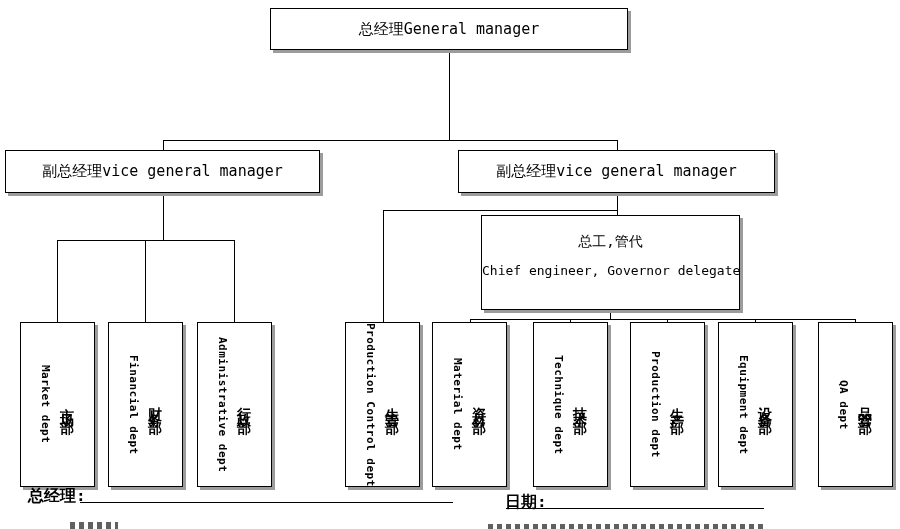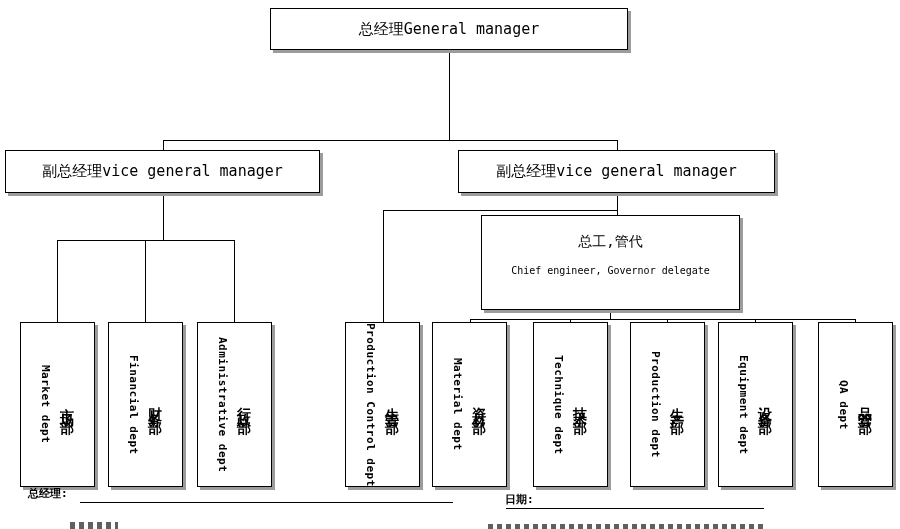--- a/index.html
+++ b/index.html
@@ -24,21 +24,21 @@
     align-items: center;
     justify-content: center;
     font-size: 15px;
     white-space: nowrap;
   }
   .chief {
     text-align: center;
     padding-top: 12px;
   }
   .chief .l1 { font-size: 14px; line-height: 26px; }
-  .chief .l2 { font-size: 10px; line-height: 22px; margin-top: 6px; white-space: nowrap; }
+  .chief .l2 { font-size: 13px; line-height: 22px; margin-top: 6px; white-space: nowrap; }
   .dept {
     top: 322px;
     width: 75px;
     height: 165px;
     display: flex;
     flex-direction: row;
     align-items: center;
     justify-content: center;
     gap: 7px;
   }
@@ -51,21 +51,21 @@
   }
   .dept .cn {
     writing-mode: vertical-rl;
     font-size: 14px;
     font-weight: bold;
     letter-spacing: 6px;
   }
   .line { position: absolute; background: #000000; }
   .footer-label {
     position: absolute;
-    font-size: 11px;
+    font-size: 16px;
     font-weight: bold;
     white-space: nowrap;
     background: transparent;
   }
   .frag {
     position: absolute;
     background: repeating-linear-gradient(90deg, #444 0 5px, transparent 5px 9px);
     opacity: 0.85;
   }
 </style>

